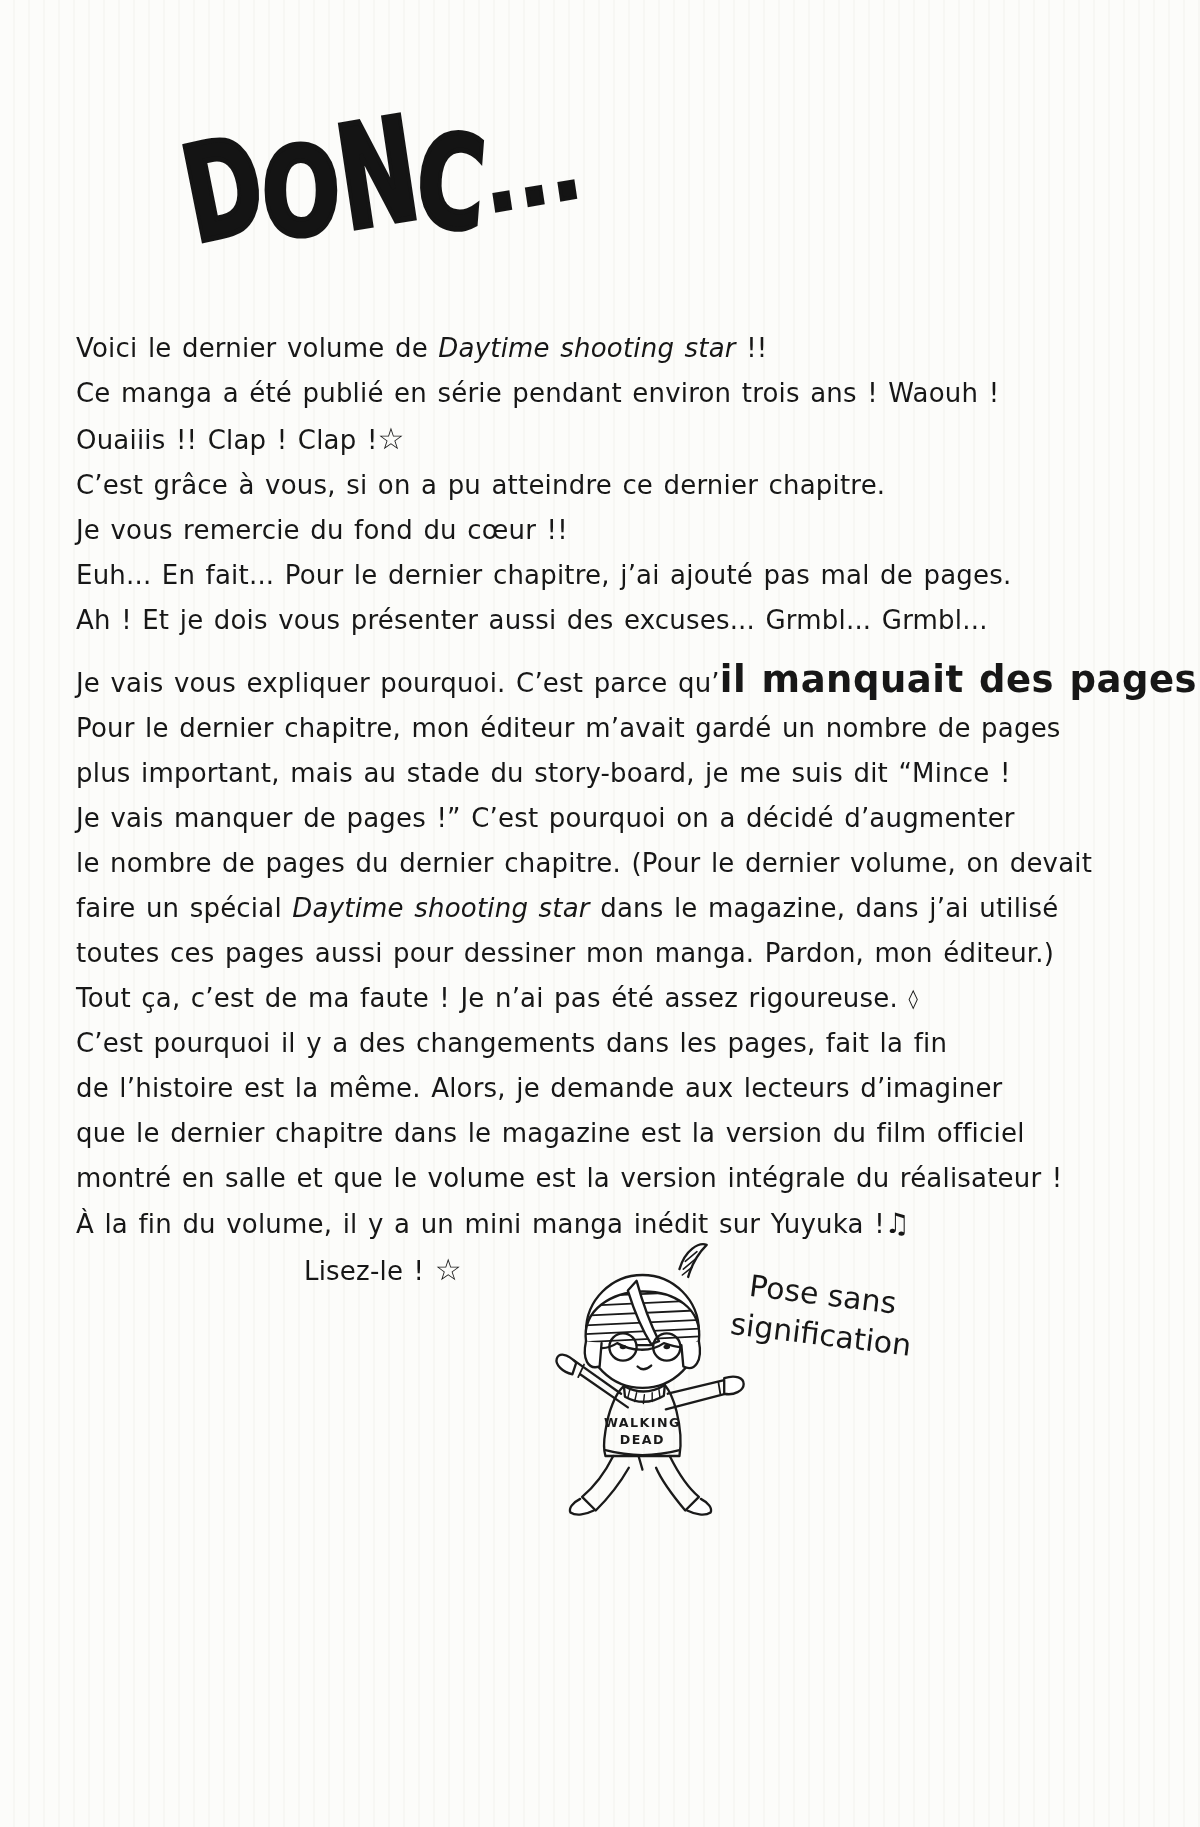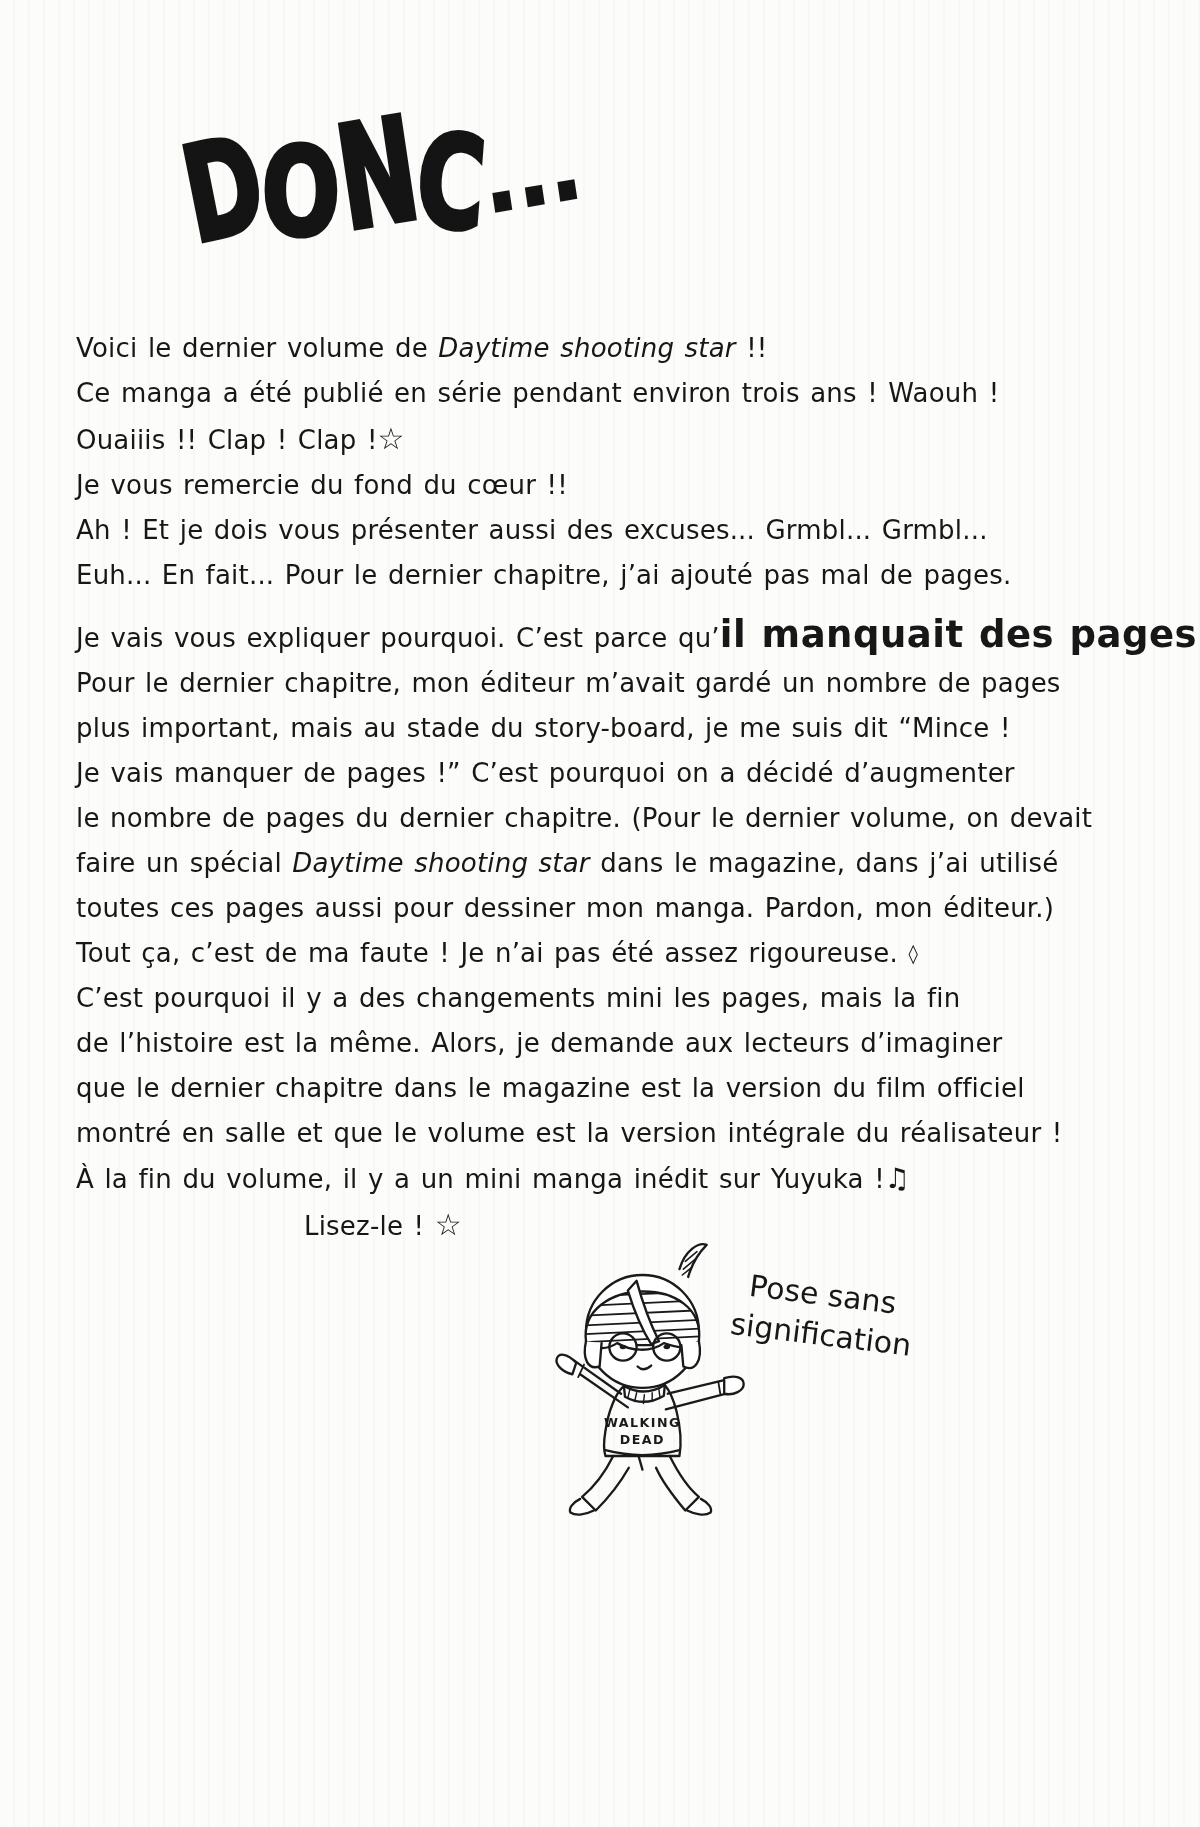--- a/index.html
+++ b/index.html
@@ -57,34 +57,35 @@
 </head>
 <body>
 
 <div class="page-title"><span class="tl">D</span><span class="tl">O</span><span class="tl">N</span><span class="tl">C</span><span class="title-dots">...</span></div>
 
 <div class="afterword">
     <div class="paragraph">
       <div class="line"><span class="seg">Voici le dernier volume de </span><span class="seg seg-ittl">Daytime shooting star</span><span class="seg"> !!</span></div>
       <div class="line"><span class="seg">Ce manga a été publié en série pendant environ trois ans ! Waouh !</span></div>
       <div class="line"><span class="seg">Ouaiiis !! Clap ! Clap !</span><span class="seg seg-star">☆</span></div>
+      <div class="line"><span class="seg">C’est grâce à vous, si on a pu atteindre ce dernier chapitre.</span></div>
       <div class="line"><span class="seg">Je vous remercie du fond du cœur !!</span></div>
+      <div class="line"><span class="seg">Euh... En fait... Pour le dernier chapitre, j’ai ajouté pas mal de pages.</span></div>
       <div class="line"><span class="seg">Ah ! Et je dois vous présenter aussi des excuses... Grmbl... Grmbl...</span></div>
-      <div class="line"><span class="seg">Euh... En fait... Pour le dernier chapitre, j’ai ajouté pas mal de pages.</span></div>
     </div>
     <div class="paragraph">
       <div class="line"><span class="seg">Je vais vous expliquer pourquoi. C’est parce qu’</span><span class="seg seg-big">il manquait des pages</span><span class="seg"> !</span></div>
       <div class="line"><span class="seg">Pour le dernier chapitre, mon éditeur m’avait gardé un nombre de pages</span></div>
       <div class="line"><span class="seg">plus important, mais au stade du story-board, je me suis dit “Mince !</span></div>
       <div class="line"><span class="seg">Je vais manquer de pages !” C’est pourquoi on a décidé d’augmenter</span></div>
       <div class="line"><span class="seg">le nombre de pages du dernier chapitre. (Pour le dernier volume, on devait</span></div>
       <div class="line"><span class="seg">faire un spécial </span><span class="seg seg-ittl">Daytime shooting star</span><span class="seg"> dans le magazine, dans j’ai utilisé</span></div>
       <div class="line"><span class="seg">toutes ces pages aussi pour dessiner mon manga. Pardon, mon éditeur.)</span></div>
       <div class="line"><span class="seg">Tout ça, c’est de ma faute ! Je n’ai pas été assez rigoureuse. </span><span class="seg seg-drop">◊</span></div>
-      <div class="line"><span class="seg">C’est pourquoi il y a des changements mini les pages, mais la fin</span></div>
+      <div class="line"><span class="seg">C’est pourquoi il y a des changements dans les pages, fait la fin</span></div>
       <div class="line"><span class="seg">de l’histoire est la même. Alors, je demande aux lecteurs d’imaginer</span></div>
       <div class="line"><span class="seg">que le dernier chapitre dans le magazine est la version du film officiel</span></div>
       <div class="line"><span class="seg">montré en salle et que le volume est la version intégrale du réalisateur !</span></div>
       <div class="line"><span class="seg">À la fin du volume, il y a un mini manga inédit sur Yuyuka !</span><span class="seg seg-note">♫</span></div>
       <div class="line indent"><span class="seg">Lisez-le ! </span><span class="seg seg-star">☆</span></div>
     </div>
   </div>
 
 <div class="doodle">
   <svg width="215" height="292" viewBox="0 0 220 300" fill="none" stroke="#1a1a1a" stroke-width="2.4" stroke-linecap="round" stroke-linejoin="round">

